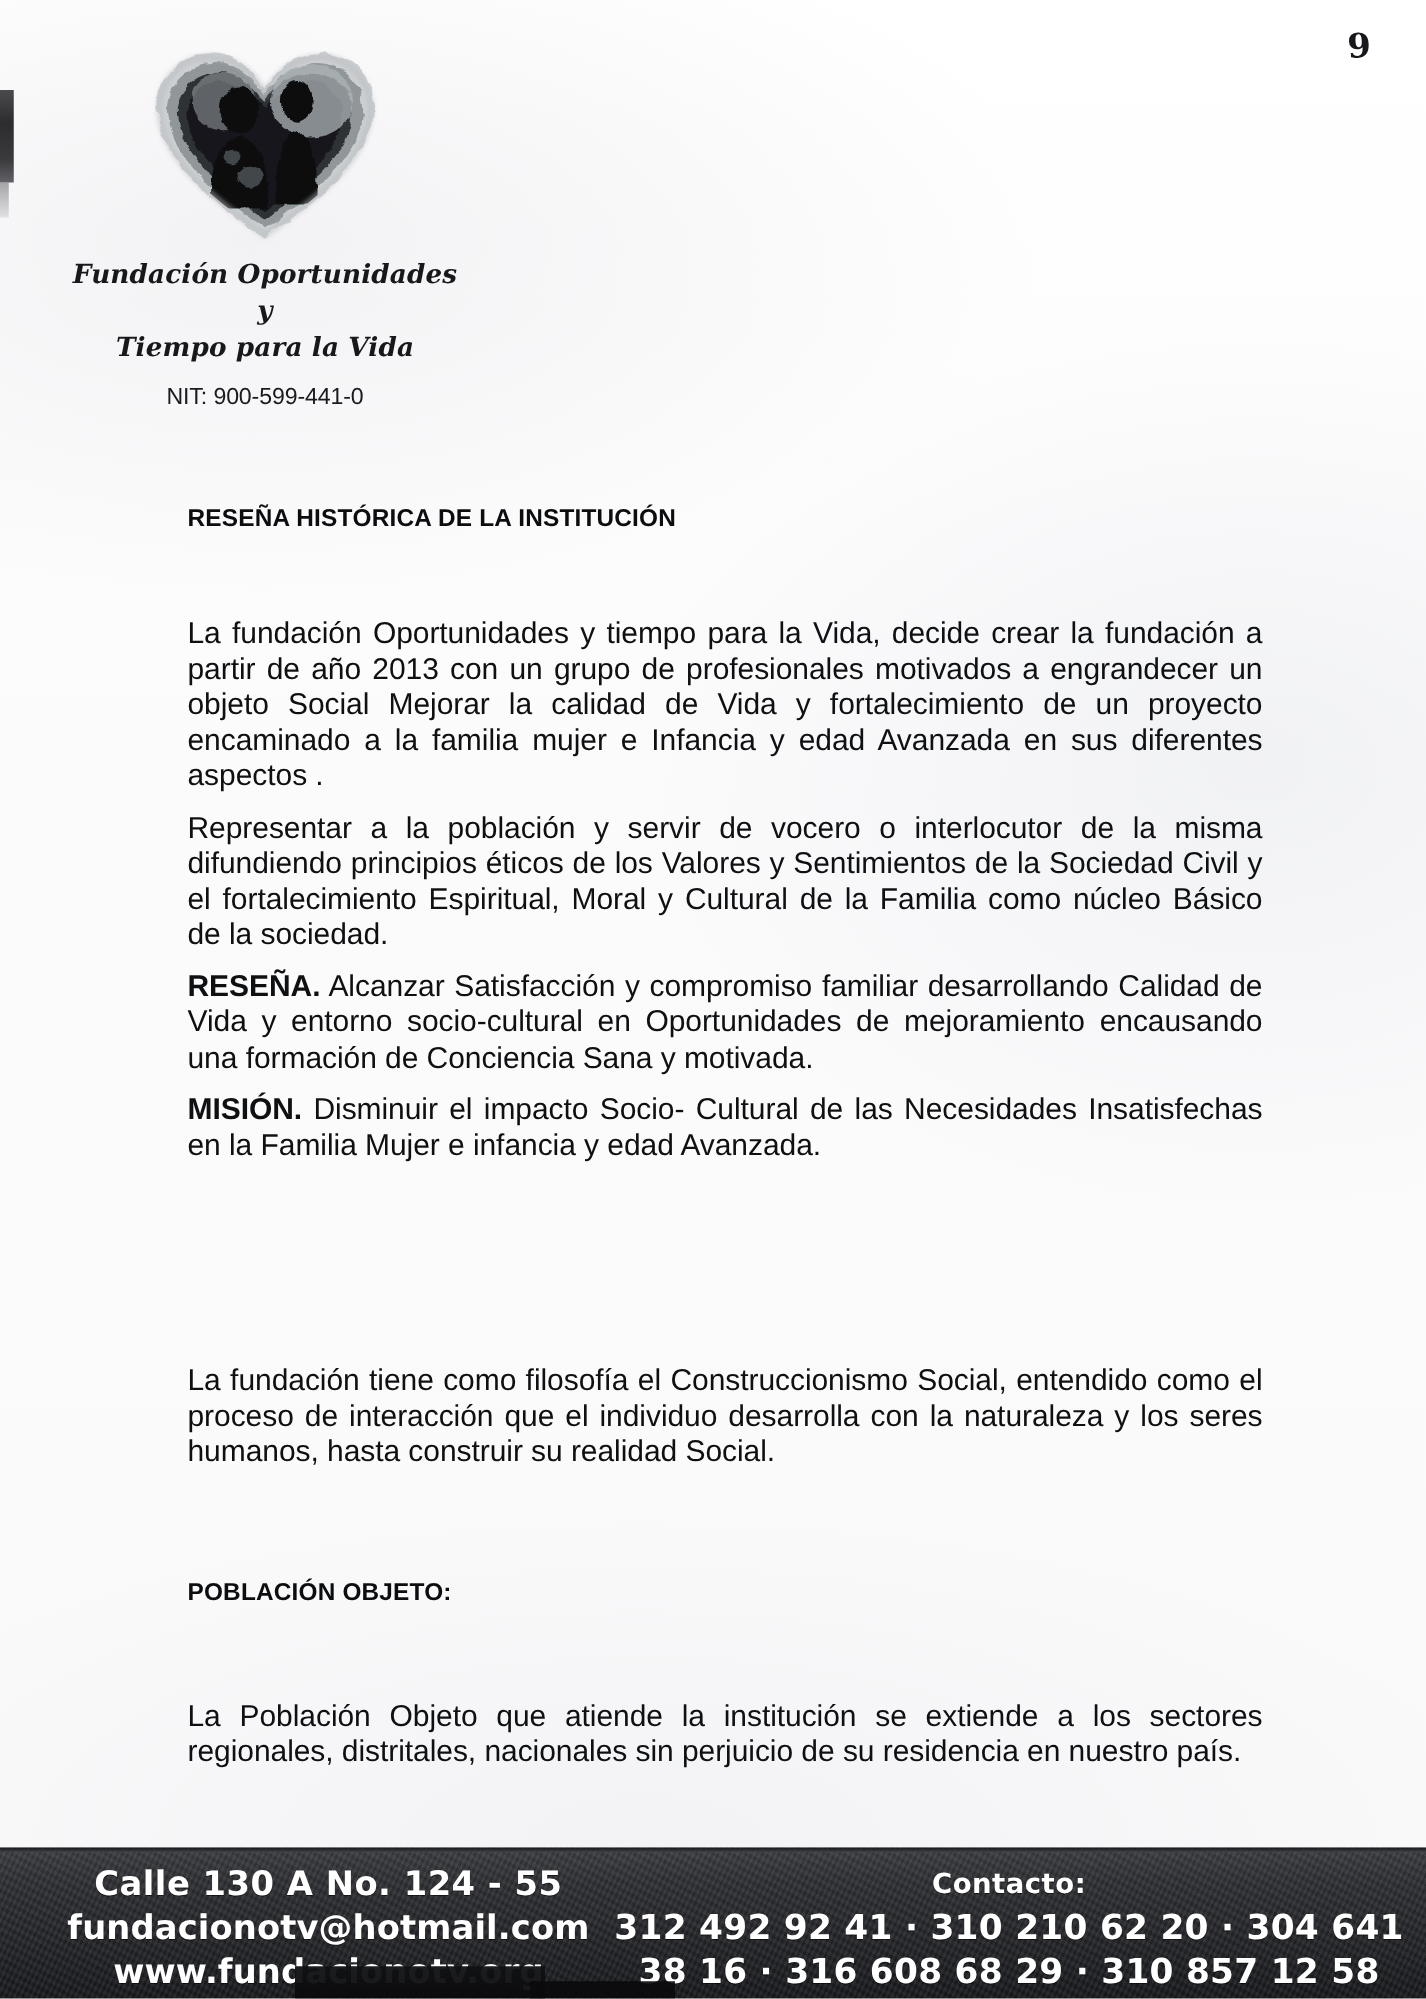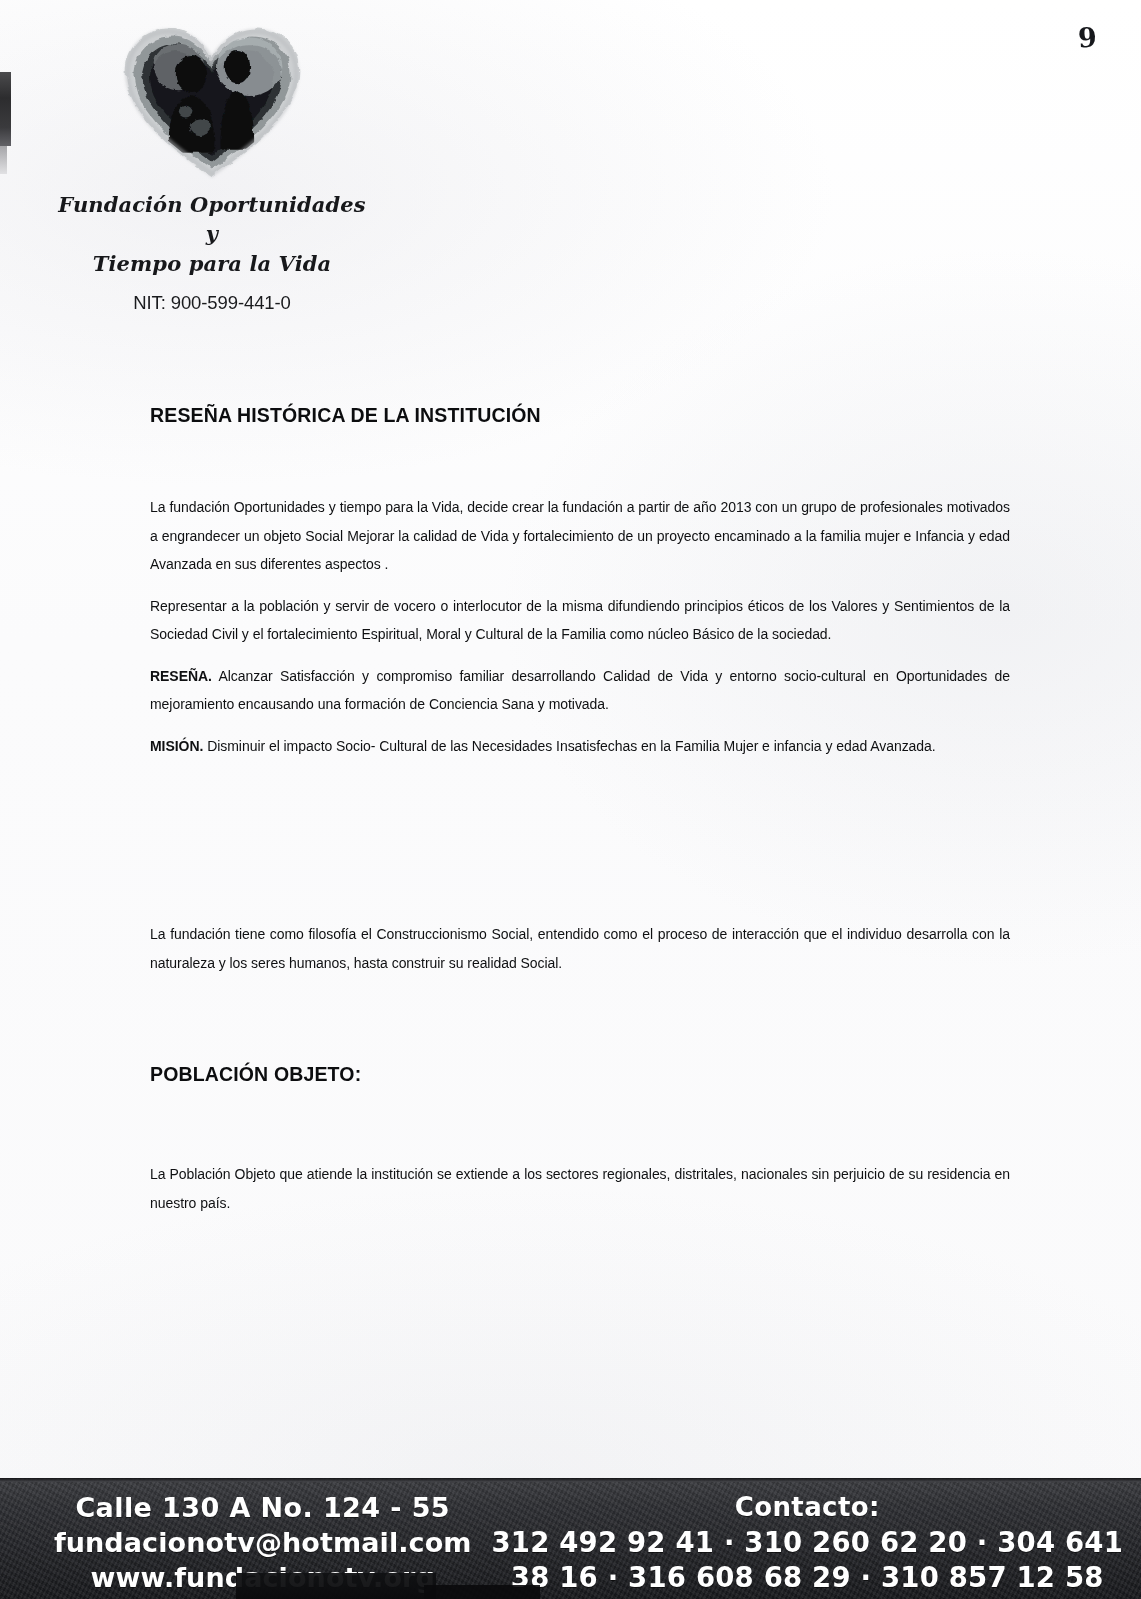--- a/index.html
+++ b/index.html
@@ -61,21 +61,21 @@
     font-weight: 700;
     color: #16181c;
     letter-spacing: 0;
     transform: rotate(-3deg);
   }
 
   
   .letterhead {
     position: absolute;
     left: 52px;
-    top: 10px;
+    top: 24px;
     width: 320px;
     text-align: center;
   }
   .logo-heart {
     position: relative;
     width: 196px;
     height: 176px;
     margin: 0 auto 2px auto;
   }
   .logo-heart svg { display: block; width: 100%; height: 100%; }
@@ -110,21 +110,21 @@
   .section-heading {
     font-family: "Liberation Sans", sans-serif;
     font-weight: 700;
     font-size: 19.5px;
     letter-spacing: 0.15px;
     color: #0c0d0f;
     margin: 0;
   }
   .para {
     font-family: "Liberation Sans", sans-serif;
-    font-size: 14px;
+    font-size: 24px;
     line-height: 28.5px;
     color: #0f1012;
     text-align: justify;
     margin: 0;
     letter-spacing: -0.05px;
   }
   .para b { font-weight: 700; }
 
   .gap-h1   { height: 66px; }
   .gap-p    { height: 13px; }
@@ -170,21 +170,21 @@
   .footer-col.left { padding-left: 34px; }
   .footer-col.right { padding-right: 18px; }
   .footer-line {
     display: block;
     white-space: nowrap;
     text-shadow: 0 1px 0 rgba(0,0,0,0.55);
   }
   .f-addr   { font-size: 27px; letter-spacing: 0.4px; }
   .f-email  { font-size: 27px; letter-spacing: 0.1px; }
   .f-web    { font-size: 27px; letter-spacing: 0.1px; }
-  .f-label  { font-size: 26px; letter-spacing: 0.4px; }
+  .f-label  { font-size: 22px; letter-spacing: 0.4px; }
   .f-phones { font-size: 27.5px; letter-spacing: 0.2px; }
 
   
   .footer-artifact {
     position: absolute;
     left: 236px;
     bottom: 0;
     width: 200px;
     height: 26px;
     background: linear-gradient(180deg, #101113 0%, #0a0a0c 100%);
@@ -308,21 +308,21 @@
 
   <div class="footer-band">
     <div class="footer-inner">
       <div class="footer-col left">
         <span class="footer-line f-addr">Calle 130 A No. 124 - 55</span>
         <span class="footer-line f-email">fundacionotv@hotmail.com</span>
         <span class="footer-line f-web">www.fundacionotv.org</span>
       </div>
       <div class="footer-col right">
         <span class="footer-line f-label">Contacto:</span>
-        <span class="footer-line f-phones">312 492 92 41 · 310 260 62 20 · 304 641</span>
+        <span class="footer-line f-phones">312 492 92 41 · 310 210 62 20 · 304 641</span>
         <span class="footer-line f-phones">38 16 · 316 608 68 29 · 310 857 12 58</span>
       </div>
     </div>
     <div class="footer-artifact"></div>
     <div class="footer-artifact2"></div>
   </div>
 
 </div>
 
 </body></html>

